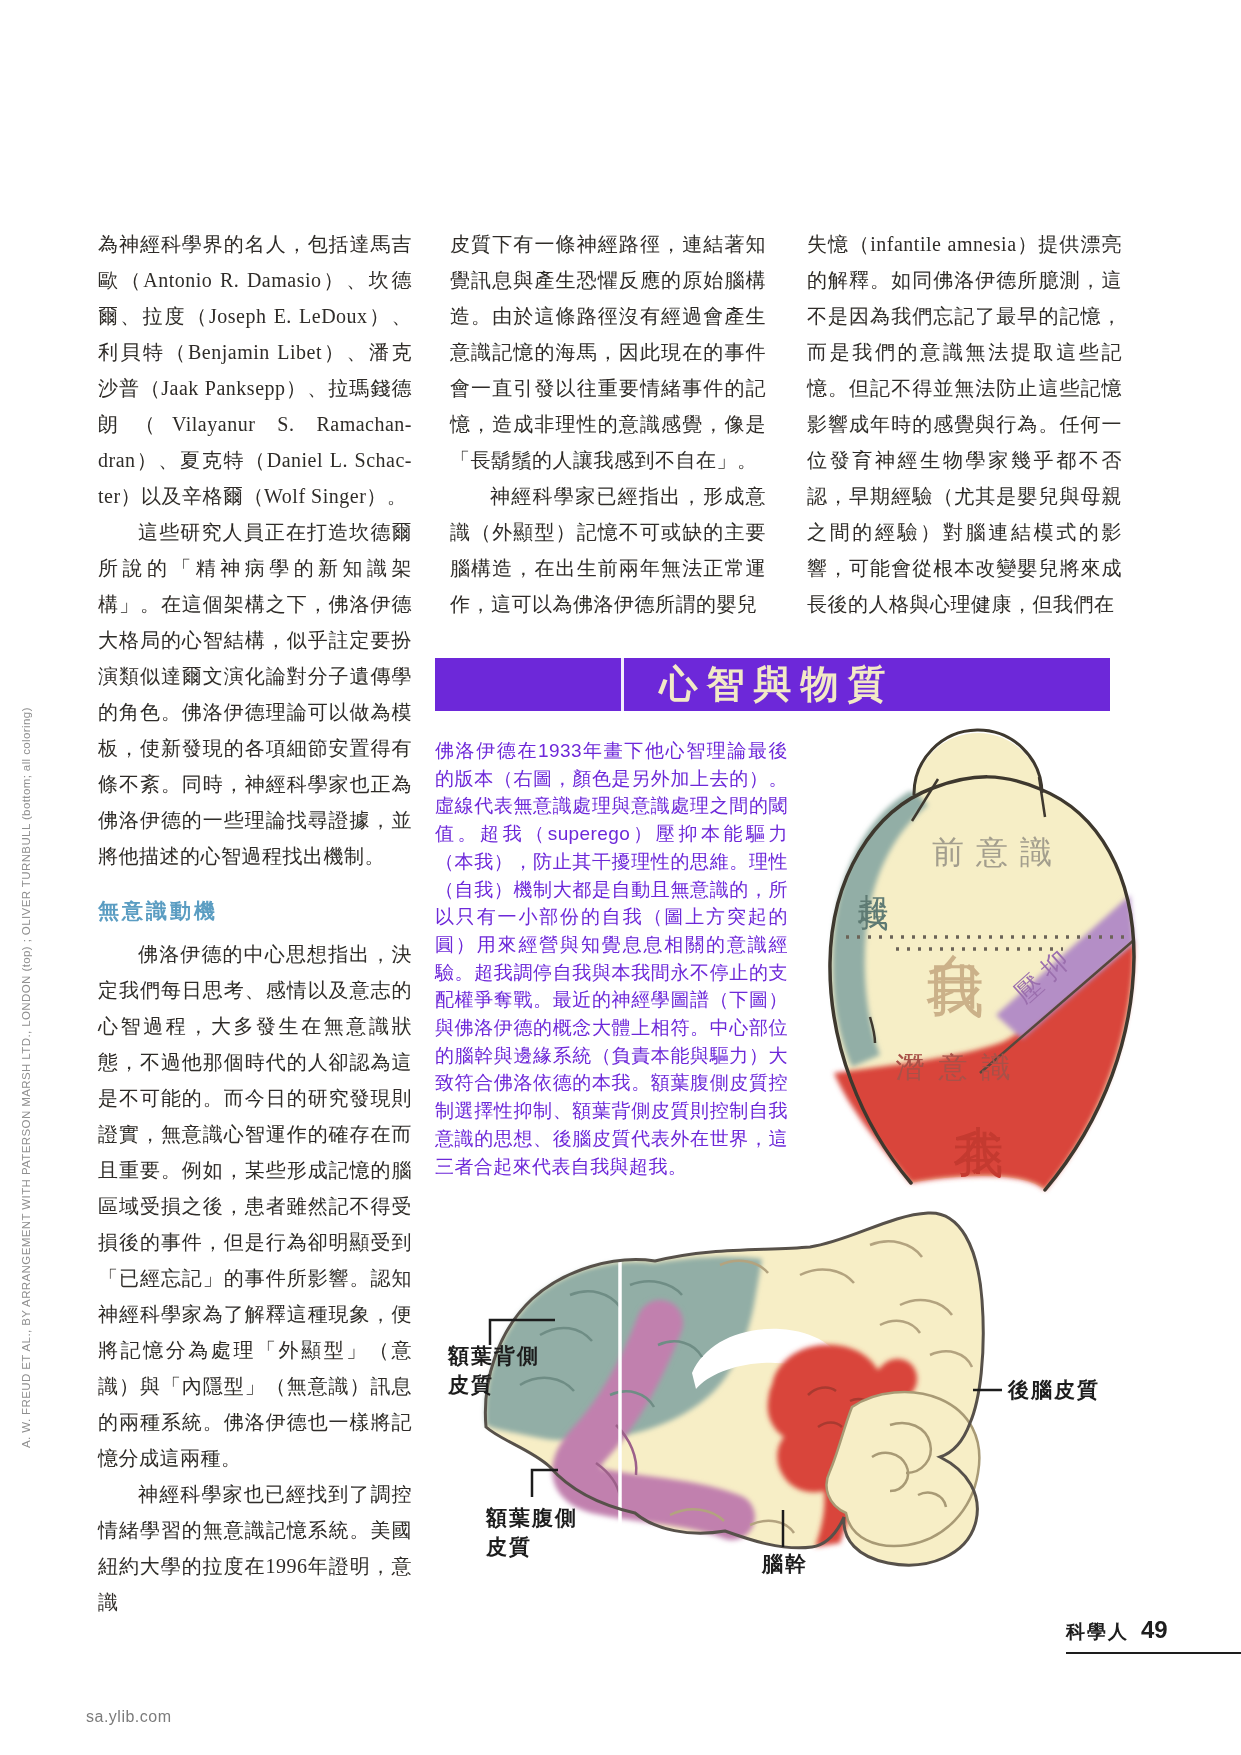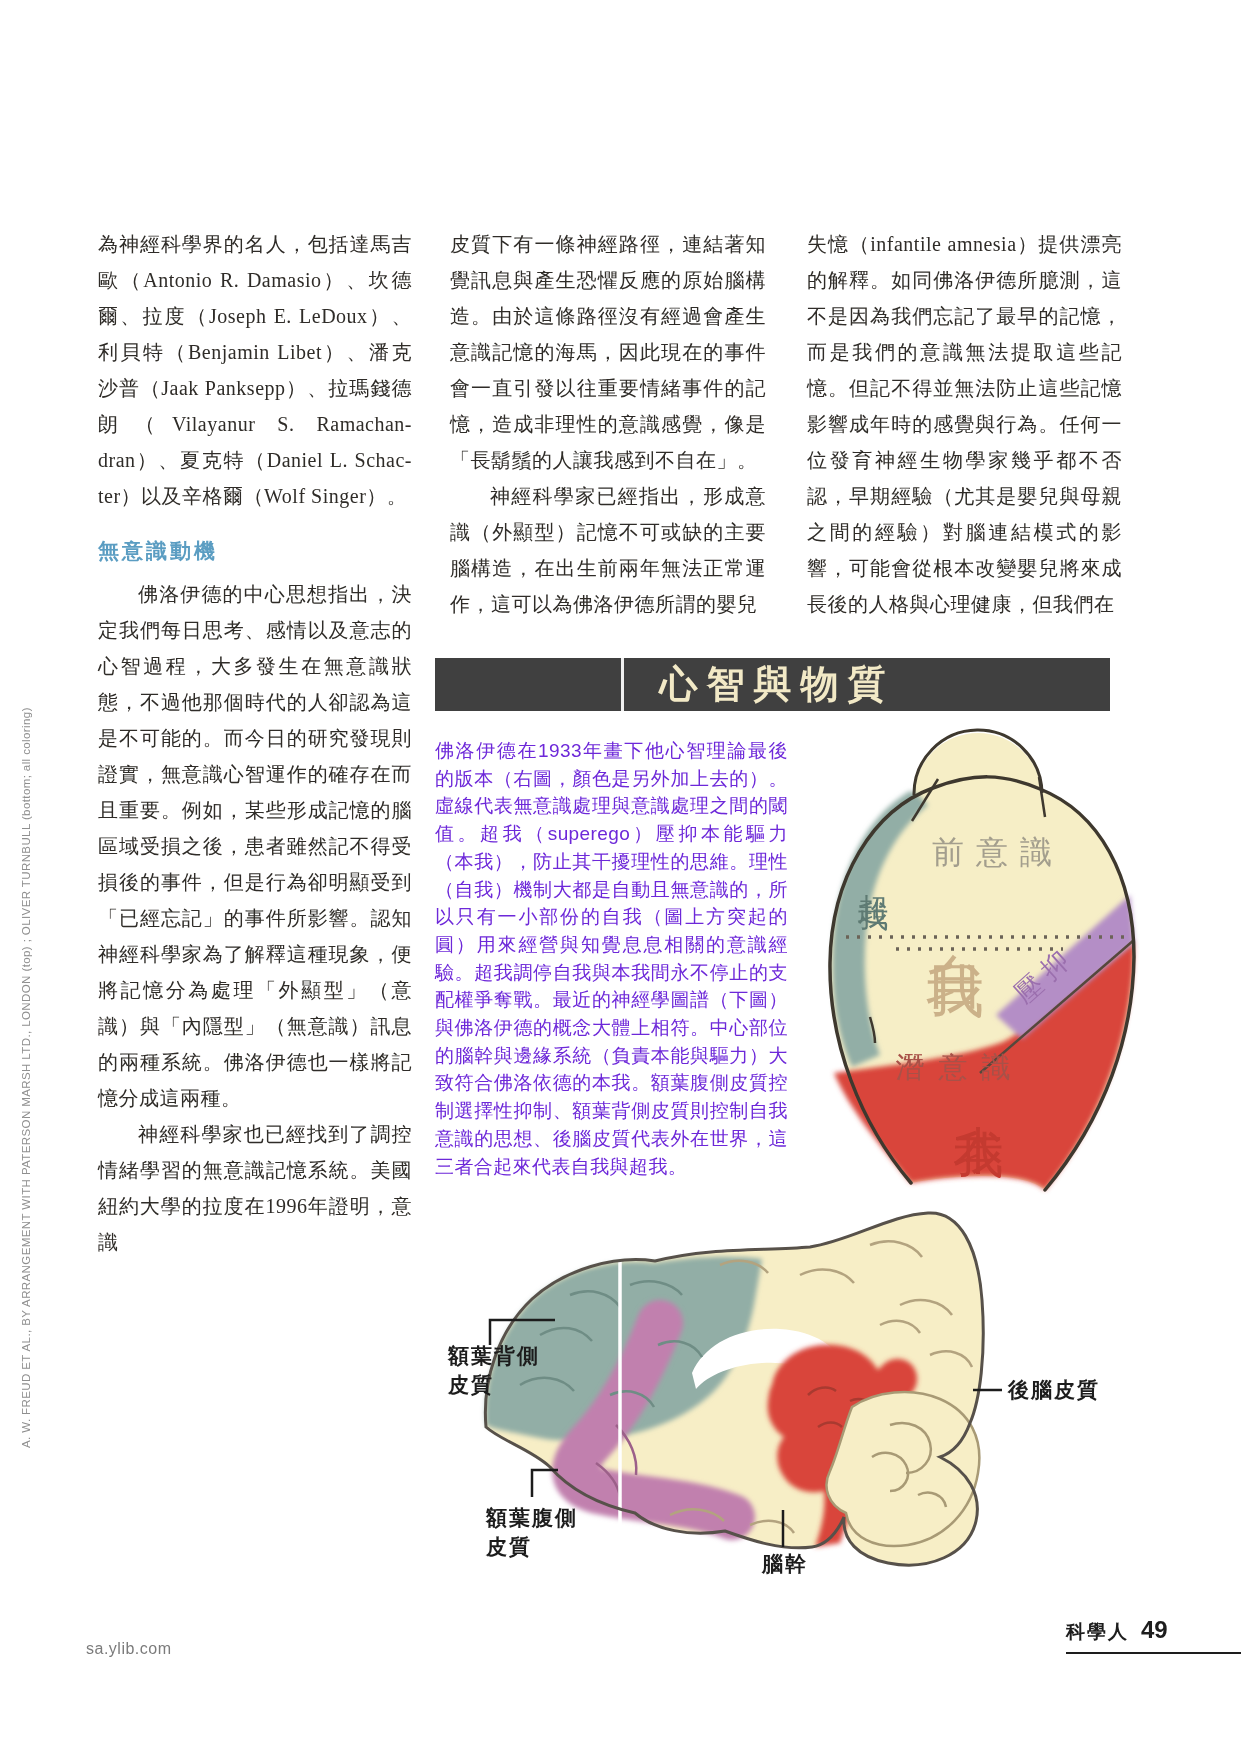--- a/index.html
+++ b/index.html
@@ -9,33 +9,33 @@
   .col{position:absolute;top:226px;font-size:20px;line-height:36px;color:#2f2c28;
        text-align:justify;letter-spacing:0.5px;margin-left:20px;}
   .col p{margin:0;}
   .col p.ind{text-indent:2em;}
   .subhead{font-family:"Liberation Sans","DejaVu Sans",sans-serif;font-weight:bold;
            color:#5b9dc2;font-size:21px;letter-spacing:3px;margin:24px 0 12px 0;line-height:26px;}
   #col1{left:78px;width:314px;}
   #col2{left:430px;width:316px;}
   #col3{left:787px;width:315px;}
   
-  .banner{position:absolute;left:435px;top:658px;width:675px;height:53px;background:#404040;}
+  .banner{position:absolute;left:435px;top:658px;width:675px;height:53px;background:#6d28d9;}
   .banner .divider{position:absolute;left:186px;top:0;width:3px;height:100%;background:#ffffff;opacity:.92;}
   .banner .title{position:absolute;left:0;top:0;width:100%;height:100%;display:flex;align-items:center;justify-content:center;
       font-family:"Liberation Sans","DejaVu Sans",sans-serif;font-weight:bold;font-size:38px;
       color:#f2e9c6;letter-spacing:9px;text-indent:9px;}
   
   .caption{position:absolute;left:435px;top:737px;width:353px;
       font-family:Liberation Sans, sans-serif;font-size:19px;line-height:27.7px;
       color:#6d28d9;text-align:justify;letter-spacing:0.4px;}
   
   .fig{position:absolute;}
   
-  .site{position:absolute;left:86px;top:1640px;font-family:"Liberation Sans","DejaVu Sans",sans-serif;
+  .site{position:absolute;left:86px;top:1708px;font-family:"Liberation Sans","DejaVu Sans",sans-serif;
         font-size:16px;color:#7b7b7b;letter-spacing:0.5px;}
   .pagenum{position:absolute;left:1066px;top:1616px;width:175px;display:flex;align-items:baseline;gap:12px;
         border-bottom:2px solid #1d1d1d;padding-bottom:7px;
         font-family:Liberation Sans, sans-serif;color:#1d1d1d;}
   .pagenum .mag{font-size:19px;font-weight:bold;letter-spacing:2px;}
   .pagenum .num{font-size:24px;font-weight:bold;text-align:center;}
   
   .credit{position:absolute;left:-272px;top:1140px;width:600px;height:16px;
         transform:rotate(-90deg);transform-origin:center;
         font-family:"Liberation Sans","DejaVu Sans",sans-serif;font-size:11.5px;color:#8f8f8f;
@@ -45,20 +45,21 @@
 </style>
 </head>
 <body>
 
 <div class="page">
 
   <div class="credit">A. W. FREUD ET AL., BY ARRANGEMENT WITH PATERSON MARSH LTD., LONDON (top) ; OLIVER TURNBULL (bottom; all coloring)</div>
 
   <div class="col" id="col1">
     <p>為神經科學界的名人，包括達馬吉歐（Antonio R. Damasio）、坎德爾、拉度（Joseph E. LeDoux）、利貝特（Benjamin Libet）、潘克沙普（Jaak Panksepp）、拉瑪錢德朗（Vilayanur S. Ramachan-dran）、夏克特（Daniel L. Schac-ter）以及辛格爾（Wolf Singer）。</p>
+    <p class="ind">這些研究人員正在打造坎德爾所說的「精神病學的新知識架構」。在這個架構之下，佛洛伊德大格局的心智結構，似乎註定要扮演類似達爾文演化論對分子遺傳學的角色。佛洛伊德理論可以做為模板，使新發現的各項細節安置得有條不紊。同時，神經科學家也正為佛洛伊德的一些理論找尋證據，並將他描述的心智過程找出機制。</p>
     <h3 class="subhead">無意識動機</h3>
     <p class="ind">佛洛伊德的中心思想指出，決定我們每日思考、感情以及意志的心智過程，大多發生在無意識狀態，不過他那個時代的人卻認為這是不可能的。而今日的研究發現則證實，無意識心智運作的確存在而且重要。例如，某些形成記憶的腦區域受損之後，患者雖然記不得受損後的事件，但是行為卻明顯受到「已經忘記」的事件所影響。認知神經科學家為了解釋這種現象，便將記憶分為處理「外顯型」（意識）與「內隱型」（無意識）訊息的兩種系統。佛洛伊德也一樣將記憶分成這兩種。</p>
     <p class="ind">神經科學家也已經找到了調控情緒學習的無意識記憶系統。美國紐約大學的拉度在1996年證明，意識</p>
   </div>
 
   <div class="col" id="col3">
     <p>失憶（infantile amnesia）提供漂亮的解釋。如同佛洛伊德所臆測，這不是因為我們忘記了最早的記憶，而是我們的意識無法提取這些記憶。但記不得並無法防止這些記憶影響成年時的感覺與行為。任何一位發育神經生物學家幾乎都不否認，早期經驗（尤其是嬰兒與母親之間的經驗）對腦連結模式的影響，可能會從根本改變嬰兒將來成長後的人格與心理健康，但我們在</p>
   </div>
 
   <div class="col" id="col2">

